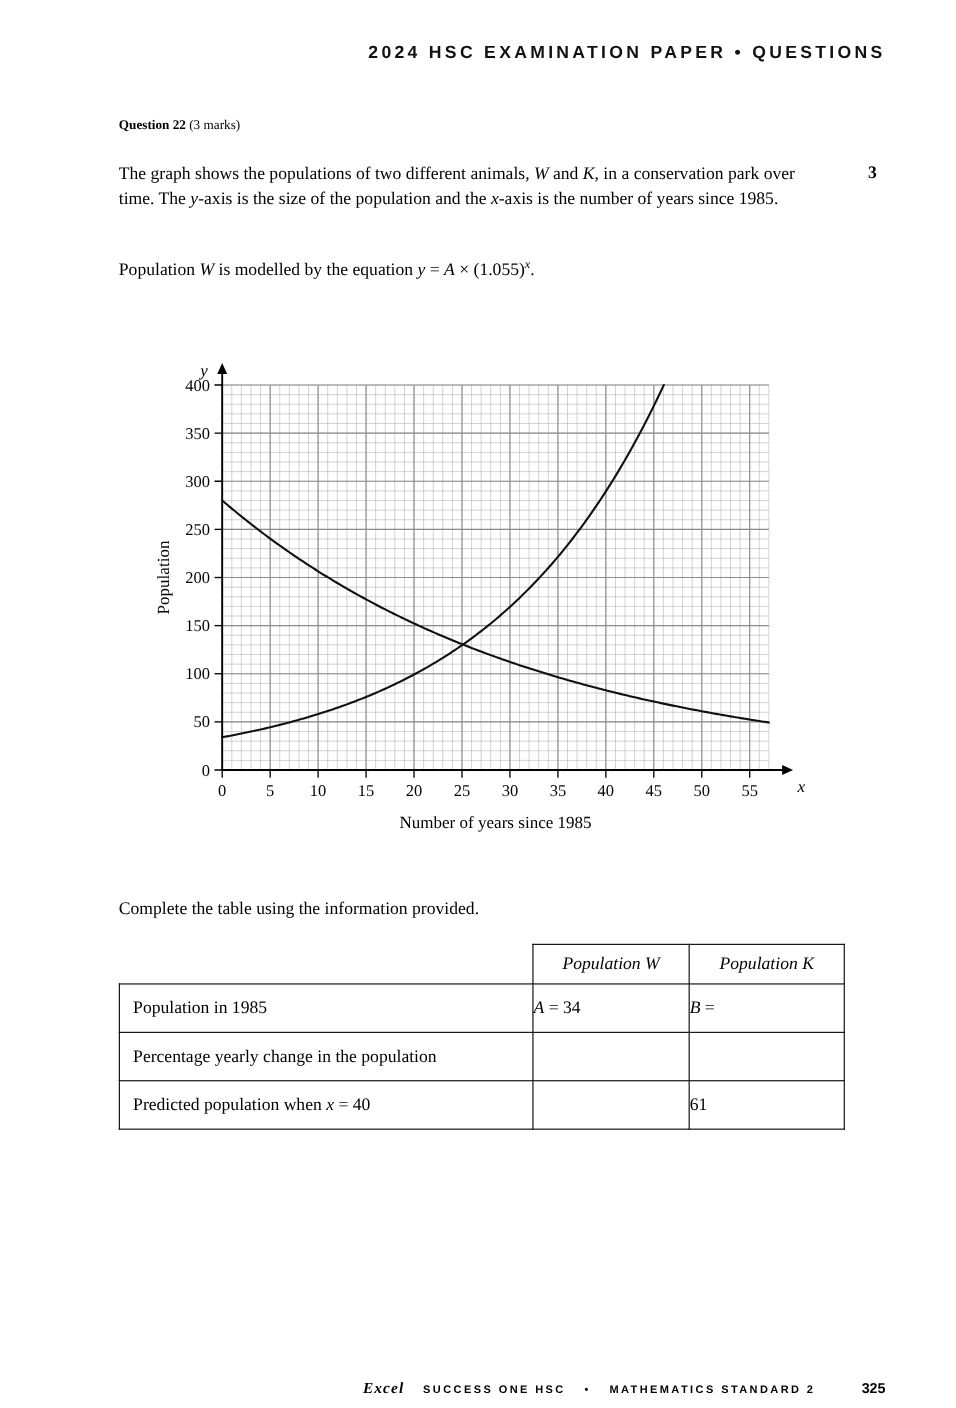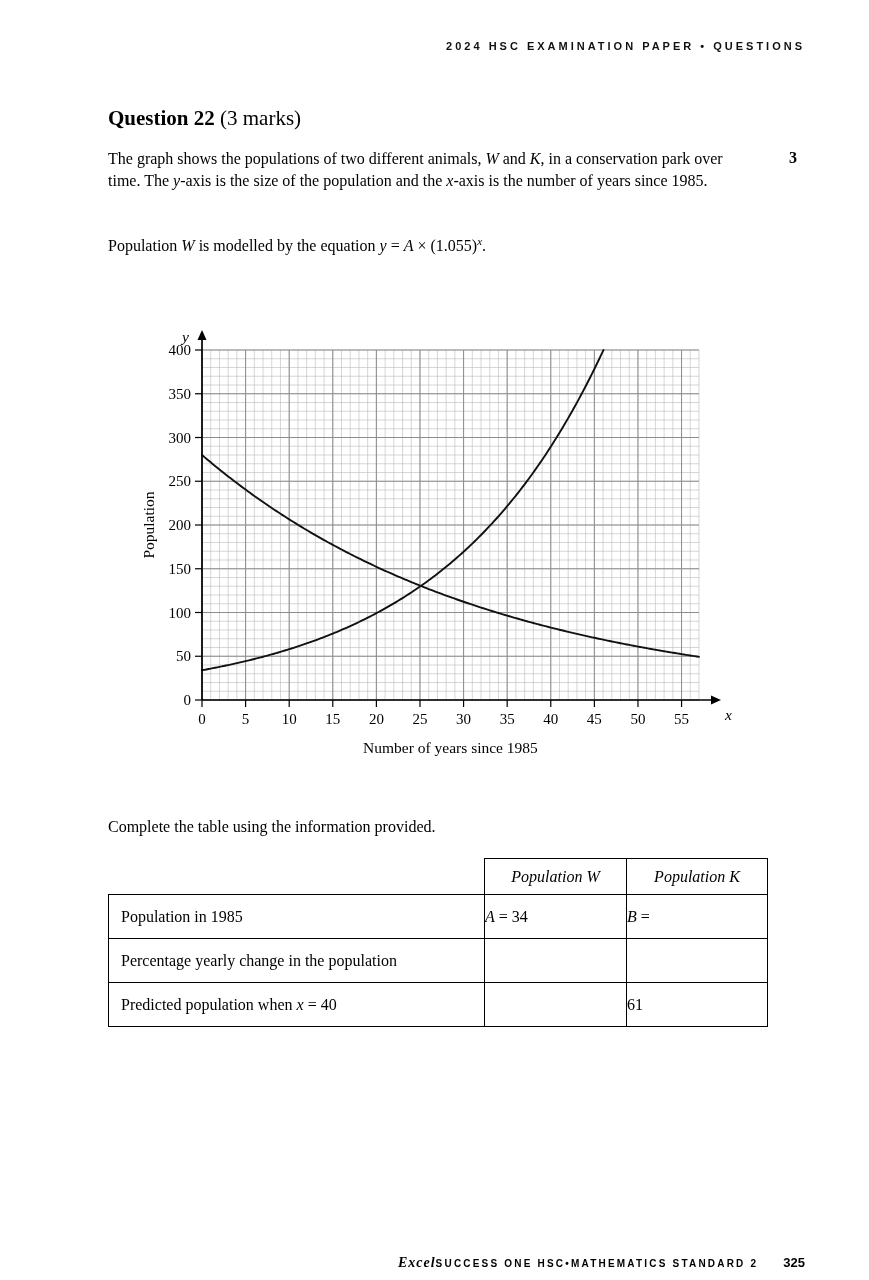--- a/index.html
+++ b/index.html
@@ -3,24 +3,24 @@
 <meta charset="utf-8">
 <style>
   * { margin:0; padding:0; box-sizing:border-box; }
   html,body { background:#e8e8e8; }
   body { width:869px; height:1280px; position:relative; font-family:"Liberation Serif", serif; color:#000; }
   .page { position:absolute; inset:0; background:#ffffff; overflow:hidden; }
 
   .running-header {
     position:absolute; top:40px; right:64px;
     font-family:"Liberation Sans", sans-serif; font-weight:bold;
-    font-size:11px; letter-spacing:3px; color:#111; white-space:nowrap;
+    font-size:16px; letter-spacing:3px; color:#111; white-space:nowrap;
   }
 
-  .q-title { position:absolute; top:106px; left:108px; font-size:21px; }
+  .q-title { position:absolute; top:106px; left:108px; font-size:12px; }
   .q-title .bold { font-weight:bold; }
 
   .marks-side { position:absolute; top:149px; left:789px; font-size:16px; font-weight:bold; }
 
   .intro { position:absolute; top:148px; left:108px; width:636px; font-size:16px; line-height:21.5px; }
 
   .eq { position:absolute; left:108px; font-size:16px; }
   #eq-w { top:235px; }
   #eq-k { top:278px; }
   sup { font-size:11px; }
@@ -34,21 +34,21 @@
   .q-table th { font-style:italic; height:36px; text-align:center; padding:4px 8px; }
   .q-table th.blank { border:none; }
   .q-table td { height:44px; }
   .q-table td.lbl { width:376px; padding:6px 12px; text-align:left; }
   .q-table td.val { }
   .q-table .col-w { width:142px; }
   .q-table .col-k { width:141px; }
 
   .footer {
     position:absolute; top:1218px; right:64px;
-    display:flex; align-items:baseline; gap:0; white-space:nowrap;
+    display:flex; align-items:baseline; gap:17px; white-space:nowrap;
   }
   .footer .brand { font-family:"Liberation Serif", serif; font-style:italic; font-weight:bold; font-size:14px; letter-spacing:1px; }
   .footer .f-caps { font-family:"Liberation Sans", sans-serif; font-weight:bold; font-size:10px; letter-spacing:2.2px;margin-top:40px; }
   .footer .f-page { font-family:"Liberation Sans", sans-serif; font-weight:bold; font-size:13px; margin-left:25px; }
 </style>
 </head>
 <body>
 
 <div class="page">
 

